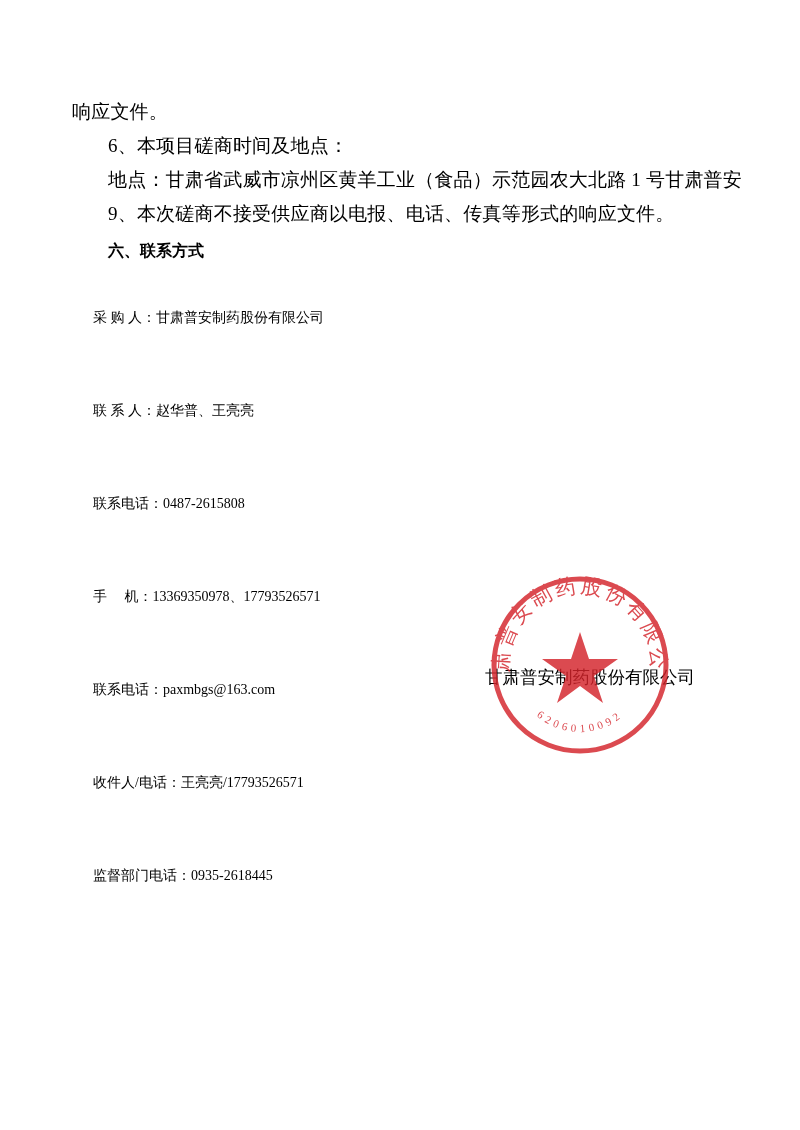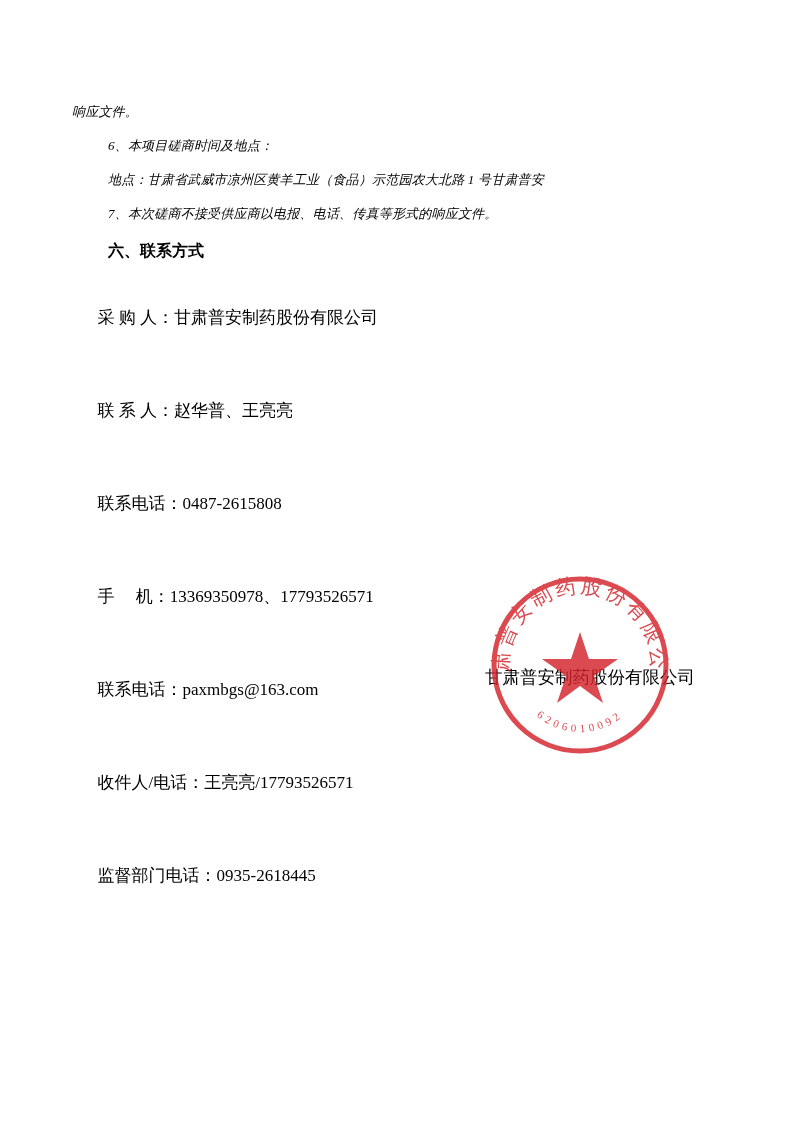--- a/index.html
+++ b/index.html
@@ -20,41 +20,40 @@
     width: 800px;
     height: 1130px;
     box-sizing: border-box;
     padding: 95px 72px 0 72px;
   }
   .doc-body {
     position: relative;
     z-index: 2;
   }
   .line {
-    font-size: 13px;
+    font-size: 19px;
     line-height: 34px;
     white-space: pre;
     letter-spacing: 0.2px;
-    font-style: italic;
   }
   .indent {
     text-indent: 36px;
   }
   .hang {
     text-indent: 0;
   }
   .section-head {
     font-size: 16px;
     font-weight: bold;
     line-height: 40px;
     text-indent: 36px;
     font-family: "Liberation Sans", "DejaVu Sans", sans-serif;
   }
   .contact-line {
-    font-size: 17px;
+    font-size: 14px;
     line-height: 31px;
     text-indent: 36px;
     white-space: pre;
   }
   .mono-ish {
     font-family: "Liberation Serif", serif;
   }
   .sign-block {
     position: absolute;
     right: 105px;
@@ -84,21 +83,21 @@
 </head>
 <body>
 
 <div class="page">
 
   <div class="doc-body">
 
     <div class="line hang">响应文件。</div>
     <div class="line indent">6、本项目磋商时间及地点：</div>
     <div class="line indent">地点：甘肃省武威市凉州区黄羊工业（食品）示范园农大北路 1 号甘肃普安</div>
-    <div class="line indent">7、本次磋商不接受供应商以电报、电话、传真等形式的响应文件。</div>
+    <div class="line indent">9、本次磋商不接受供应商以电报、电话、传真等形式的响应文件。</div>
 
     <div class="section-head">六、联系方式</div>
 
     <div class="contact-line">
       <span>采 购 人：</span><span>甘肃普安制药股份有限公司</span>
     </div>
     <div class="contact-line">
       <span>联 系 人：</span><span>赵华普、王亮亮</span>
     </div>
     <div class="contact-line">

